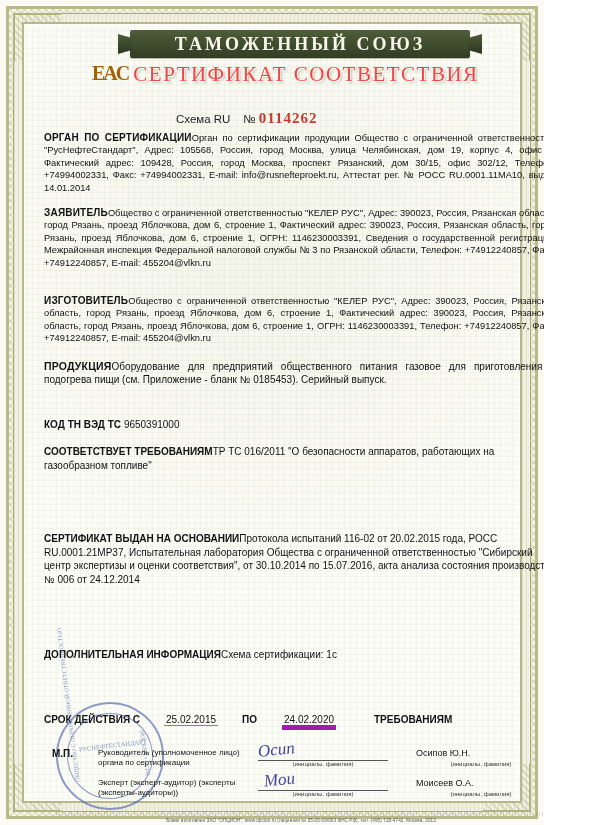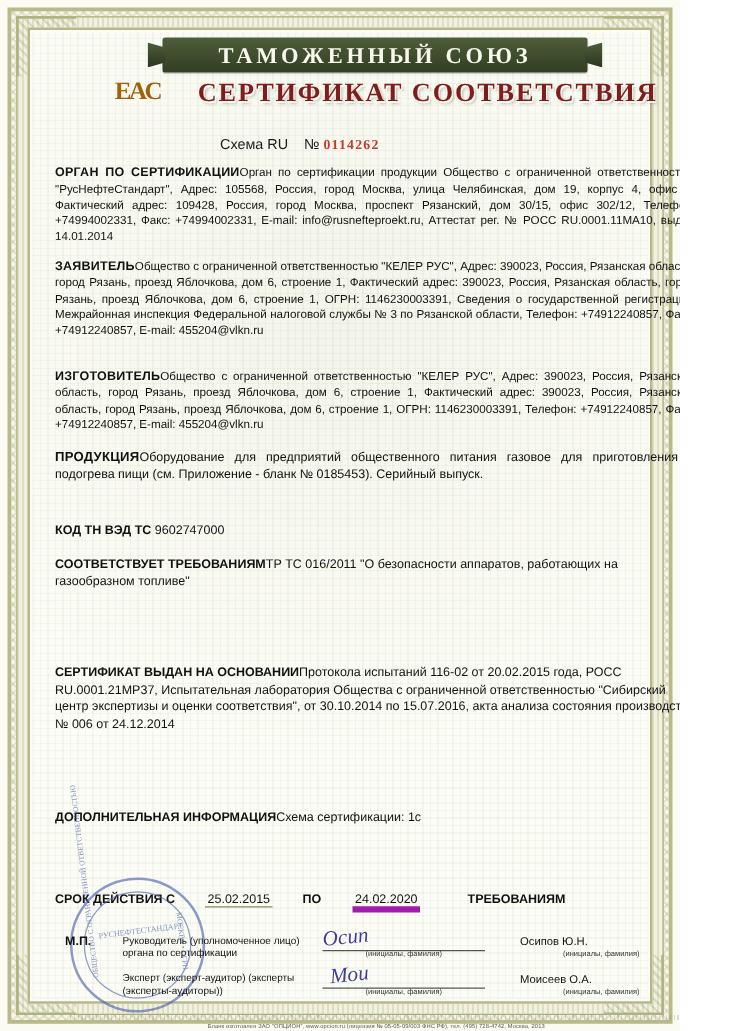--- a/index.html
+++ b/index.html
@@ -90,26 +90,26 @@
     width: 14px; height: 20px;
     background: linear-gradient(180deg, #4e5d3a, #2b3520);
   }
   .banner::before { left: -12px; clip-path: polygon(0 0, 100% 20%, 100% 80%, 0 100%); }
   .banner::after  { right: -12px; clip-path: polygon(100% 0, 0 20%, 0 80%, 100% 100%); }
 
   .doc-title {
     position: absolute;
     left: 60px; top: 36px;
     width: 440px;
-    text-align: right;
+    text-align: center;
     font-family: "Liberation Serif", serif;
     font-size: 21px;
-    font-weight: bold;
+    font-weight: normal;
     letter-spacing: 1.5px;
-    color: #7f1d1d;
+    color: #ef4444;
     text-shadow: 1px 1px 0 rgba(255,255,255,0.8), 2px 2px 2px rgba(90,100,60,0.35);
   }
   .eac-mark {
     position: absolute;
     left: 55px; top: 36px;
     width: 58px;
     text-align: center;
     font-family: "Liberation Serif", serif;
     font-weight: bold;
     font-size: 20px;
@@ -130,21 +130,21 @@
   }
   .serial-line {
     position: absolute;
     top: 84px; left: 150px;
     font-size: 11.5px;
     color: #1c1c1c;
   }
   .serial-red {
     color: #c23b2e;
     font-weight: bold;
-    font-size: 11px;
+    font-size: 15px;
     letter-spacing: 1px;
     font-family: "Liberation Serif", serif;
   }
 
   .block {
     position: absolute;
     left: 18px;
     width: 512px;
     font-size: 9.3px;
     line-height: 12.4px;
@@ -329,21 +329,21 @@
     <div class="block" style="top:269px;">
       <span class="lbl">ИЗГОТОВИТЕЛЬ</span><span>Общество с ограниченной ответственностью "КЕЛЕР РУС", Адрес: 390023, Россия, Рязанская область, город Рязань, проезд Яблочкова, дом 6, строение 1, Фактический адрес: 390023, Россия, Рязанская область, город Рязань, проезд Яблочкова, дом 6, строение 1, ОГРН: 1146230003391, Телефон: +74912240857, Факс: +74912240857, E-mail: 455204@vlkn.ru</span>
     </div>
 
     <div class="block big" style="top:334px;">
       <span class="lbl">ПРОДУКЦИЯ</span><span>Оборудование для предприятий общественного питания газовое для приготовления и подогрева пищи (см. Приложение - бланк № 0185453). Серийный выпуск.</span>
     </div>
 
     <div class="code-row" style="top:393px;">
       <span>КОД ТН ВЭД ТС</span>
-      <span class="normal">9602747000</span>
+      <span class="normal">9650391000</span>
     </div>
 
     <div class="term-row" style="top:419px;">
       <span class="lbl">СООТВЕТСТВУЕТ ТРЕБОВАНИЯМ</span><span>ТР ТС 016/2011 "О безопасности аппаратов, работающих на газообразном топливе"</span>
     </div>
 
     <div class="term-row" style="top:506px;">
       <span class="lbl">СЕРТИФИКАТ ВЫДАН НА ОСНОВАНИИ</span><span>Протокола испытаний 116-02 от 20.02.2015 года, РОСС RU.0001.21МР37, Испытательная лаборатория Общества с ограниченной ответственностью "Сибирский центр экспертизы и оценки соответствия", от 30.10.2014 по 15.07.2016, акта анализа состояния производства № 006 от 24.12.2014</span>
     </div>
 

